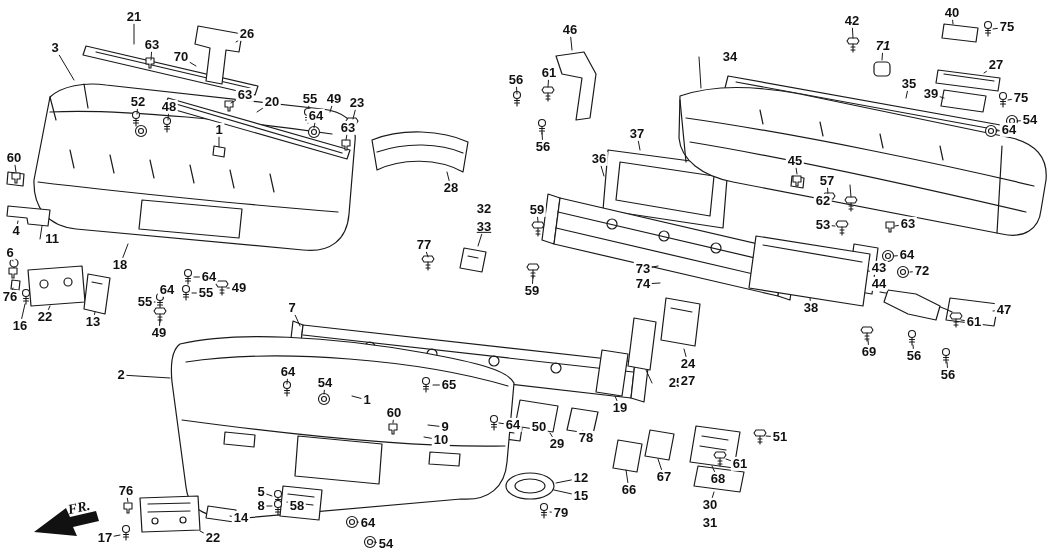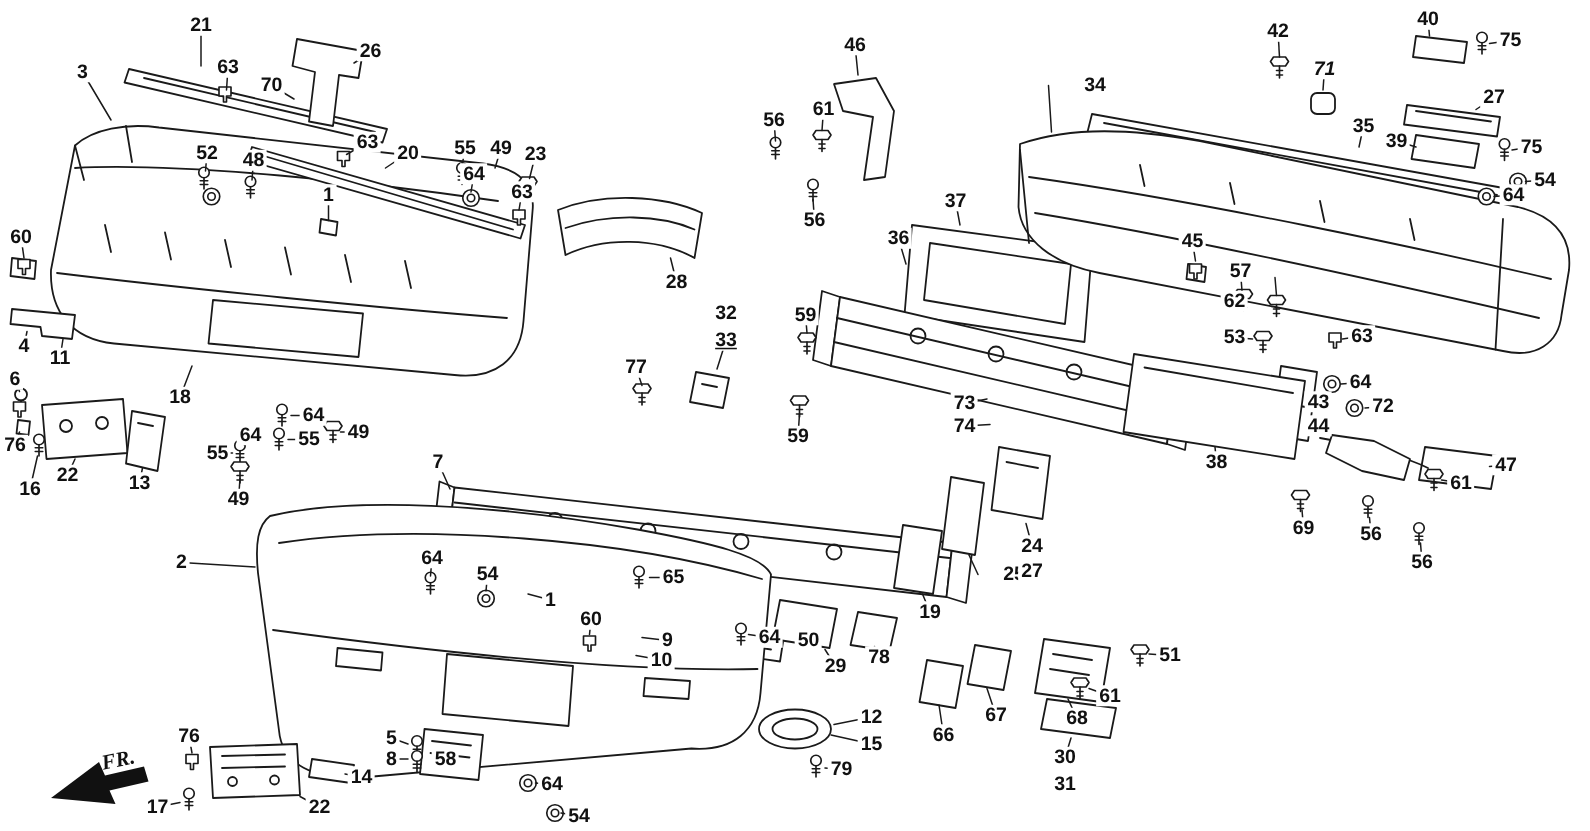--- a/index.html
+++ b/index.html
@@ -374,21 +374,21 @@
       <div class="callout" style="left: 272px; top: 102px;">20</div>
       <div class="callout" style="left: 310px; top: 99px;">55</div>
       <div class="callout" style="left: 334px; top: 99px;">49</div>
       <div class="callout" style="left: 357px; top: 103px;">23</div>
       <div class="callout" style="left: 316px; top: 116px;">64</div>
       <div class="callout" style="left: 348px; top: 128px;">63</div>
       <div class="callout" style="left: 219px; top: 130px;">1</div>
       <div class="callout" style="left: 451px; top: 188px;">28</div>
       <div class="callout" style="left: 14px; top: 158px;">60</div>
       <div class="callout" style="left: 16px; top: 231px;">4</div>
-      <div class="callout" style="left: 40px; top: 239px; text-align: right;">11</div>
+      <div class="callout" style="left: 52px; top: 239px; text-align: right;">11</div>
       <div class="callout" style="left: 10px; top: 253px;">6</div>
       <div class="callout" style="left: 10px; top: 297px;">76</div>
       <div class="callout" style="left: 20px; top: 326px;">16</div>
       <div class="callout" style="left: 45px; top: 317px;">22</div>
       <div class="callout" style="left: 93px; top: 322px;">13</div>
       <div class="callout" style="left: 120px; top: 265px;">18</div>
       <div class="callout" style="left: 209px; top: 277px;">64</div>
       <div class="callout" style="left: 206px; top: 293px;">55</div>
       <div class="callout" style="left: 167px; top: 290px;">64</div>
       <div class="callout" style="left: 239px; top: 288px;">49</div>

